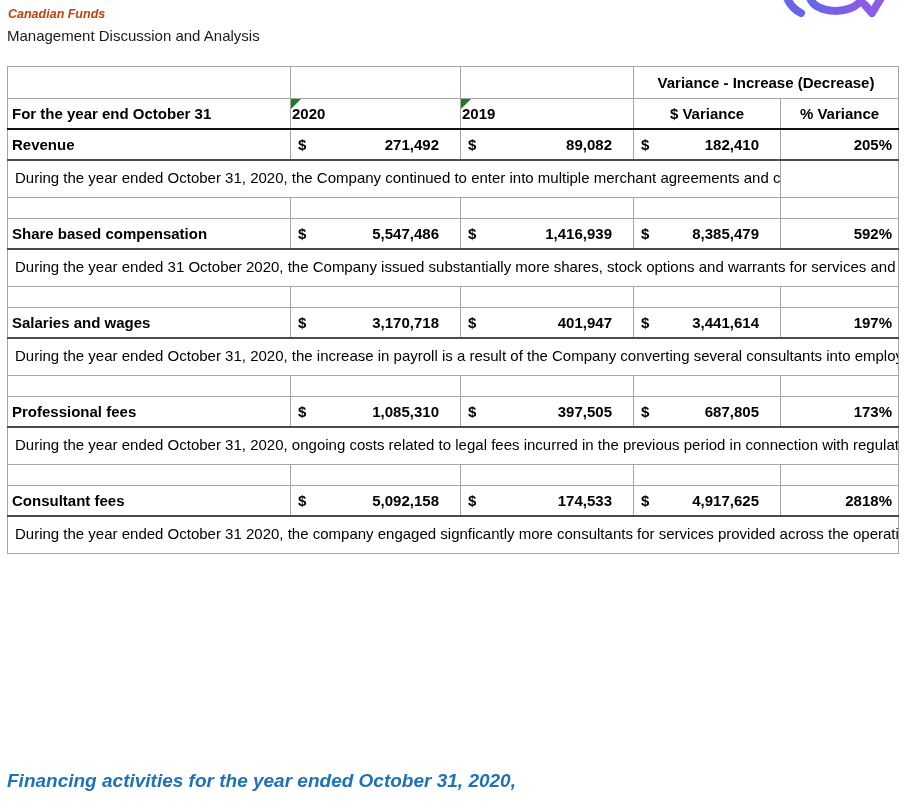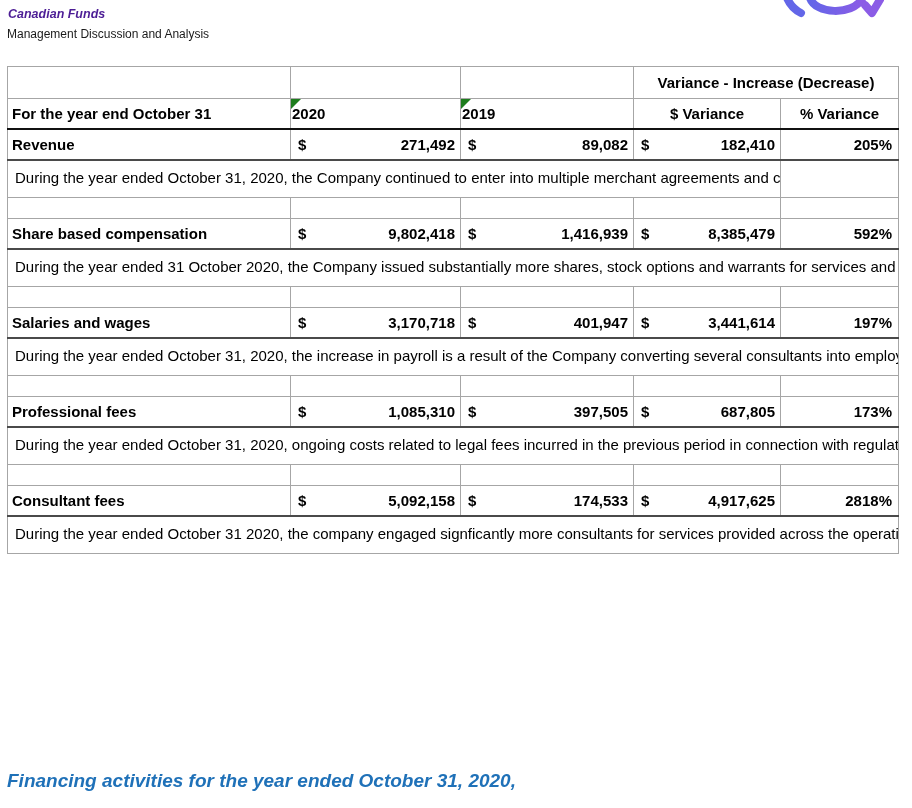--- a/index.html
+++ b/index.html
@@ -16,27 +16,27 @@
     background: #fff;
     overflow: hidden;
   }
   .doc-title {
     position: absolute;
     top: 7px;
     left: 8px;
     font-size: 12.5px;
     font-weight: 700;
     font-style: italic;
-    color: #4c1d95;
+    color: #c2410c;
   }
   .doc-subtitle {
     position: absolute;
     top: 27px;
     left: 7px;
-    font-size: 12px;
+    font-size: 15px;
     color: #1a1a1a;
   }
   .logo {
     position: absolute;
     top: -4px;
     right: 28px;
     width: 104px;
     height: 26px;
     overflow: hidden;
   }
@@ -81,21 +81,21 @@
     border-right: 10px solid transparent;
   }
   .row-label { font-weight: 700; padding-left: 4px; }
   .money {
     display: flex;
     justify-content: space-between;
     align-items: baseline;
     font-weight: 700;
   }
   .money .cur { padding-left: 6px; }
-  .money .amt { padding-right: 4px; text-align: right; }
+  .money .amt { padding-right: 20px; text-align: right; }
   .pct { font-weight: 700; text-align: right; padding-right: 6px; }
   td.desc-cell {
     font-size: 14.6px;
     line-height: 24px;
     padding: 5px 10px 7px 7px;
     white-space: normal;
     vertical-align: top;
     color: #000;
   }
   .footer-heading {
@@ -193,21 +193,21 @@
           <td></td>
           <td></td>
           <td></td>
     </tr>
 
     <tr class="r-data">
       <td class="row-label">Share based compensation</td>
       <td>
             <div class="money">
               <span class="cur">$</span>
-              <span class="amt">9,802,418</span>
+              <span class="amt">5,547,486</span>
             </div>
           </td>
       <td>
             <div class="money">
               <span class="cur">$</span>
               <span class="amt">1,416,939</span>
             </div>
           </td>
       <td>
             <div class="money">

